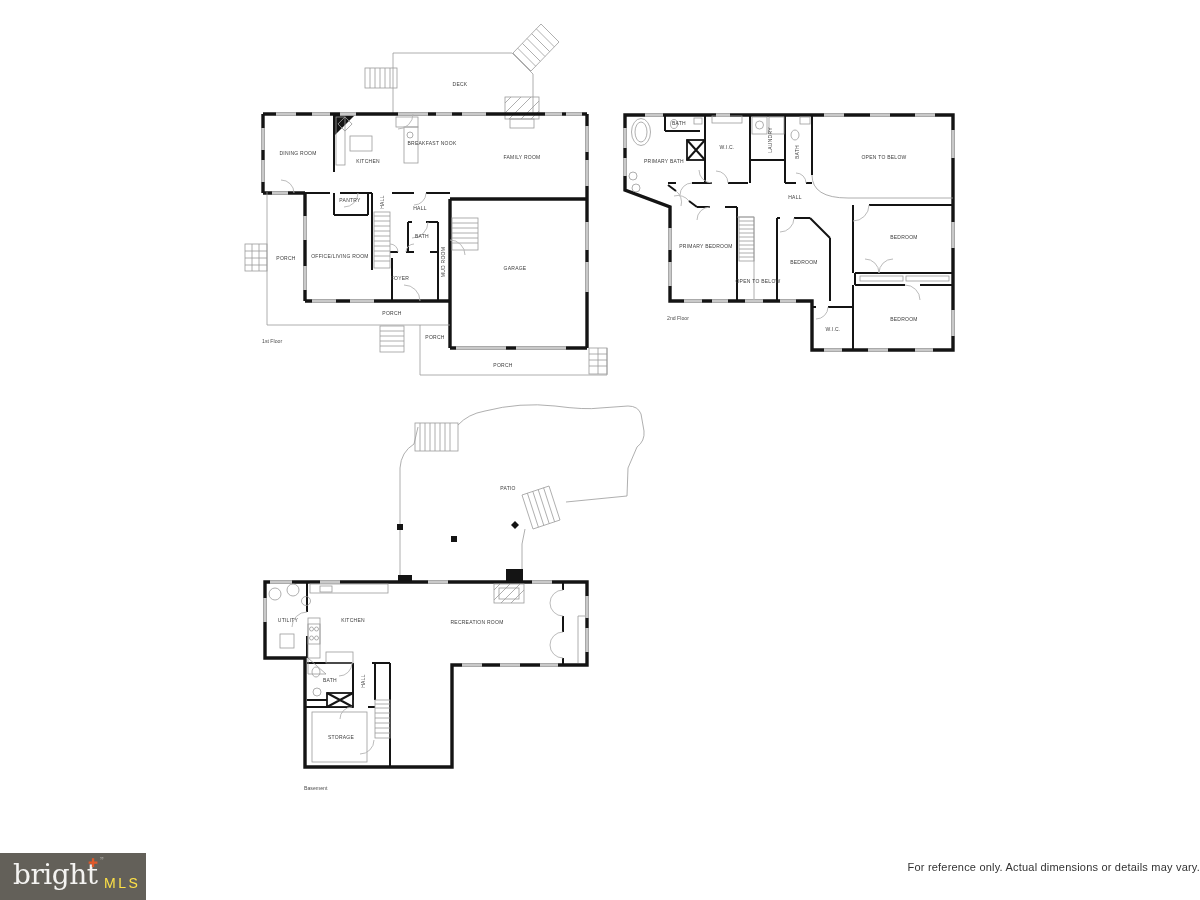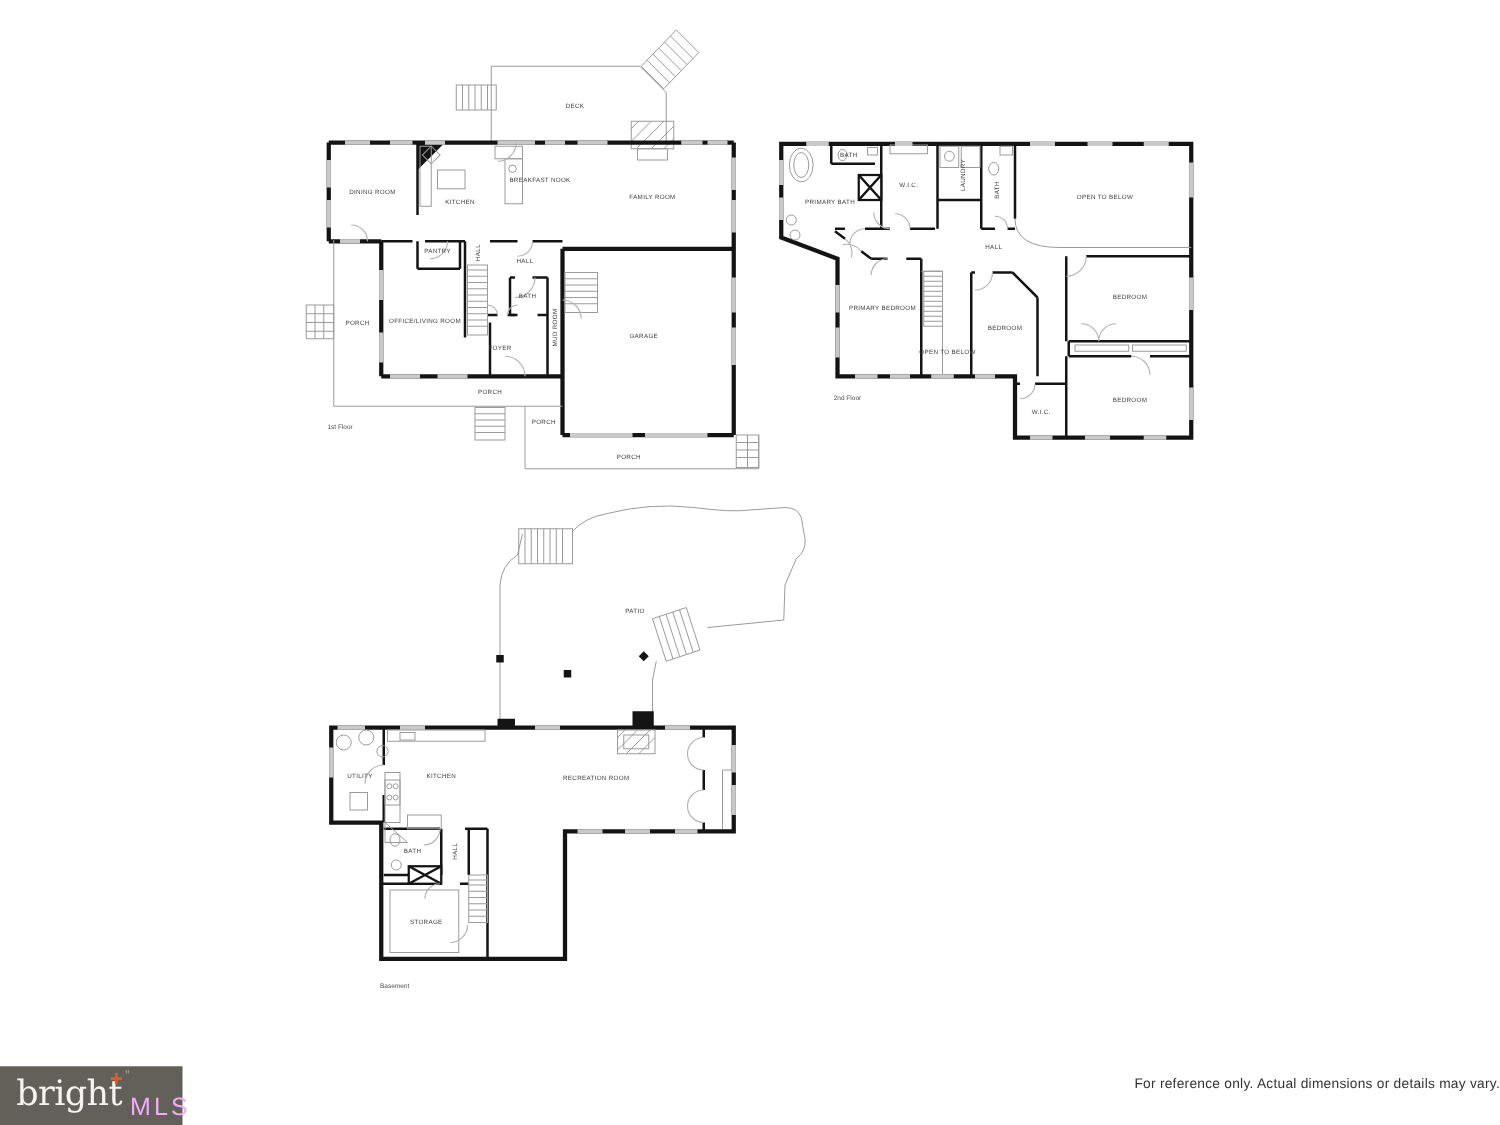--- a/index.html
+++ b/index.html
@@ -17,21 +17,21 @@
   .fixw2{stroke:#141414;stroke-width:1.8;fill:#ffffff;}
   
   #footer{position:absolute;left:0;right:0;top:861px;text-align:right;
           font-size:11px;color:#333;letter-spacing:.2px;}
   
   #logo{position:absolute;left:0;top:853px;width:146px;height:60px;background:#636059;}
   #logo .word{position:absolute;left:13px;top:5px;font-family:"DejaVu Serif",serif;
               font-size:28px;color:#f4f3f1;letter-spacing:-.5px;}
   #logo .accent{position:absolute;left:88px;top:3px;font-size:12px;color:#e0592a;}
   #logo .quote{position:absolute;left:100px;top:2px;font-size:11px;color:#a8a5a0;}
-  #logo .mls{position:absolute;left:104px;top:22px;font-size:20px;color:#f0abfc;letter-spacing:2.5px;}
+  #logo .mls{position:absolute;left:104px;top:22px;font-size:14px;color:#fde047;letter-spacing:2.5px;}
 </style>
 </head>
 <body>
 
 <div id="page">
 <svg width="1200" height="900" viewBox="0 0 1200 900">
 
   <g>
 
     <g>

